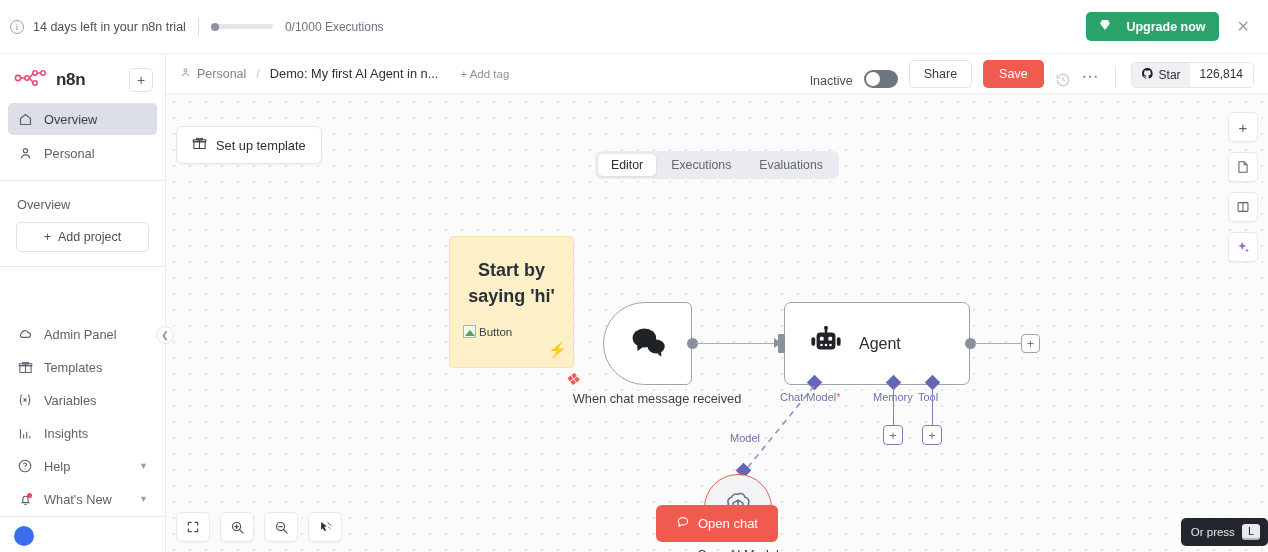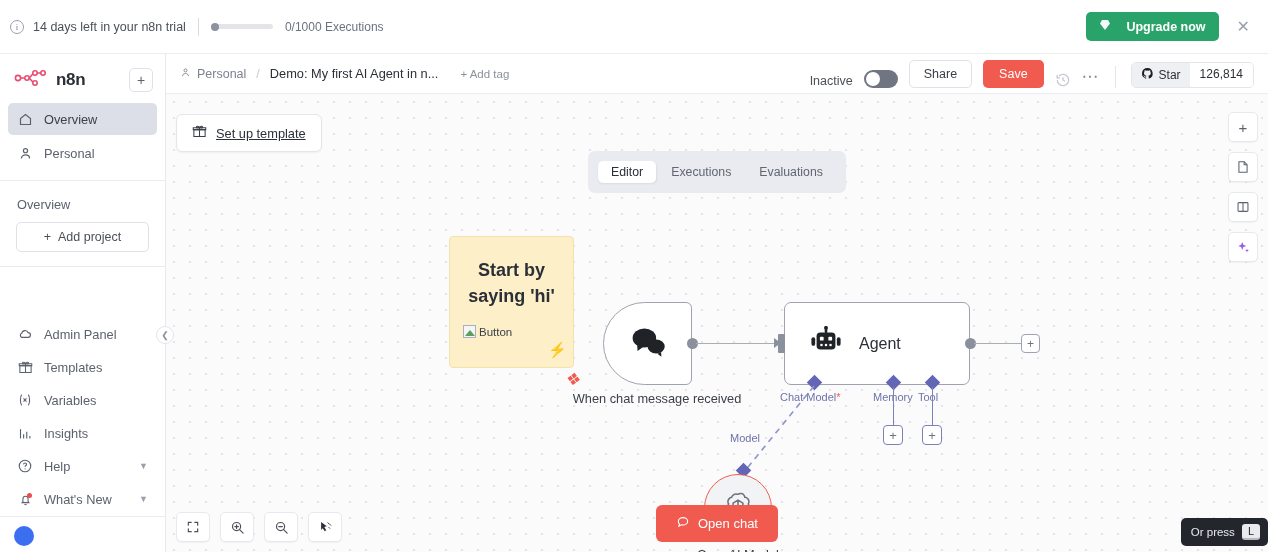--- a/index.html
+++ b/index.html
@@ -141,45 +141,44 @@
   .gh-badge { display: flex; align-items: stretch; border-radius: 5px; overflow: hidden; border: 1px solid #e2e5ea; }
   .gh-left {
     background: #eef0f4; display: flex; align-items: center; gap: 5px;
     padding: 4px 9px; font-size: 12px; color: #2b2f38;
   }
   .gh-right { background: #fff; padding: 4px 10px; font-size: 12px; color: #2b2f38; }
 
   
   .tabs {
     position: absolute; top: 97px; left: 50%; transform: translateX(-50%);
-    background: #e9ebf1; border-radius: 7px; padding: 10px;
+    background: #e9ebf1; border-radius: 7px; padding: 3px;
     display: flex; gap: 2px; z-index: 18; text-align: center;
   }
   .tab {
     padding: 4px 13px; font-size: 12.3px; color: #61666f;
     border-radius: 5px; cursor: pointer;
   }
   .tab.active { background: #fff; color: #2b2f38; box-shadow: 0 1px 2px rgba(0,0,0,.07); }
 
   
   .canvas {
     position: absolute; inset: 40px 0 0 0;
     background-color: #fbfbfc;
     background-image: radial-gradient(circle, #e3e5ea 1.1px, transparent 1.2px);
     background-size: 16px 16px;
     overflow: hidden;
   }
   .btn-template {
-    position: absolute; left: 10px; top: 20px;
+    position: absolute; left: 10px; top: 32px;
     background: #fff; border: 1px solid #e4e6eb; border-radius: 6px;
     padding: 9px 15px; font-size: 12.8px; color: #2b2f38;
     display: flex; align-items: center; gap: 9px; cursor: pointer;
     box-shadow: 0 1px 2px rgba(0,0,0,.05);
     font-family: "Liberation Sans", sans-serif;
-    text-decoration: underline;
   }
 
   
   .sticky {
     position: absolute; left: 283px; top: 142px;
     width: 125px; height: 132px;
     background: #fdf0c8; border: 1px solid #f3e2ad; border-radius: 4px;
     padding: 20px 13px;
     text-align: center;
   }

